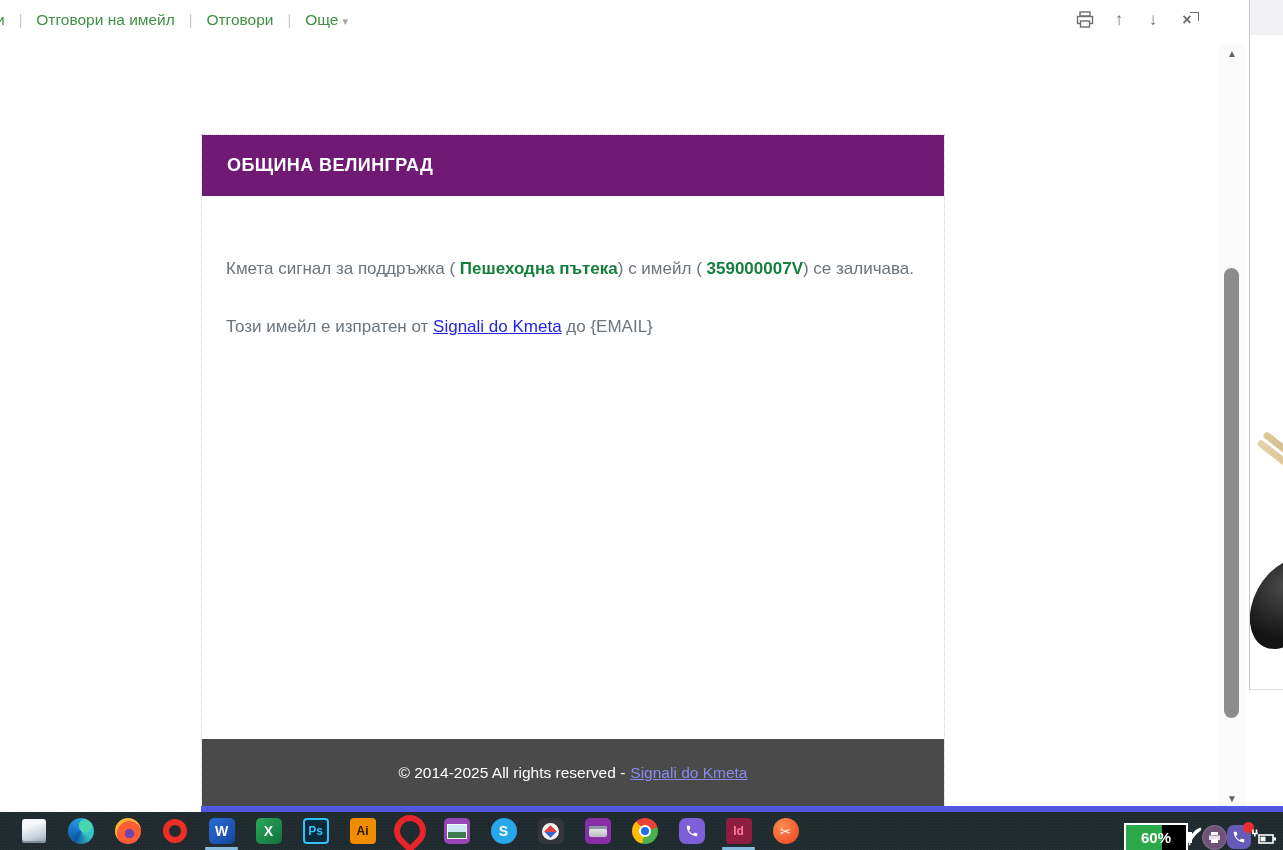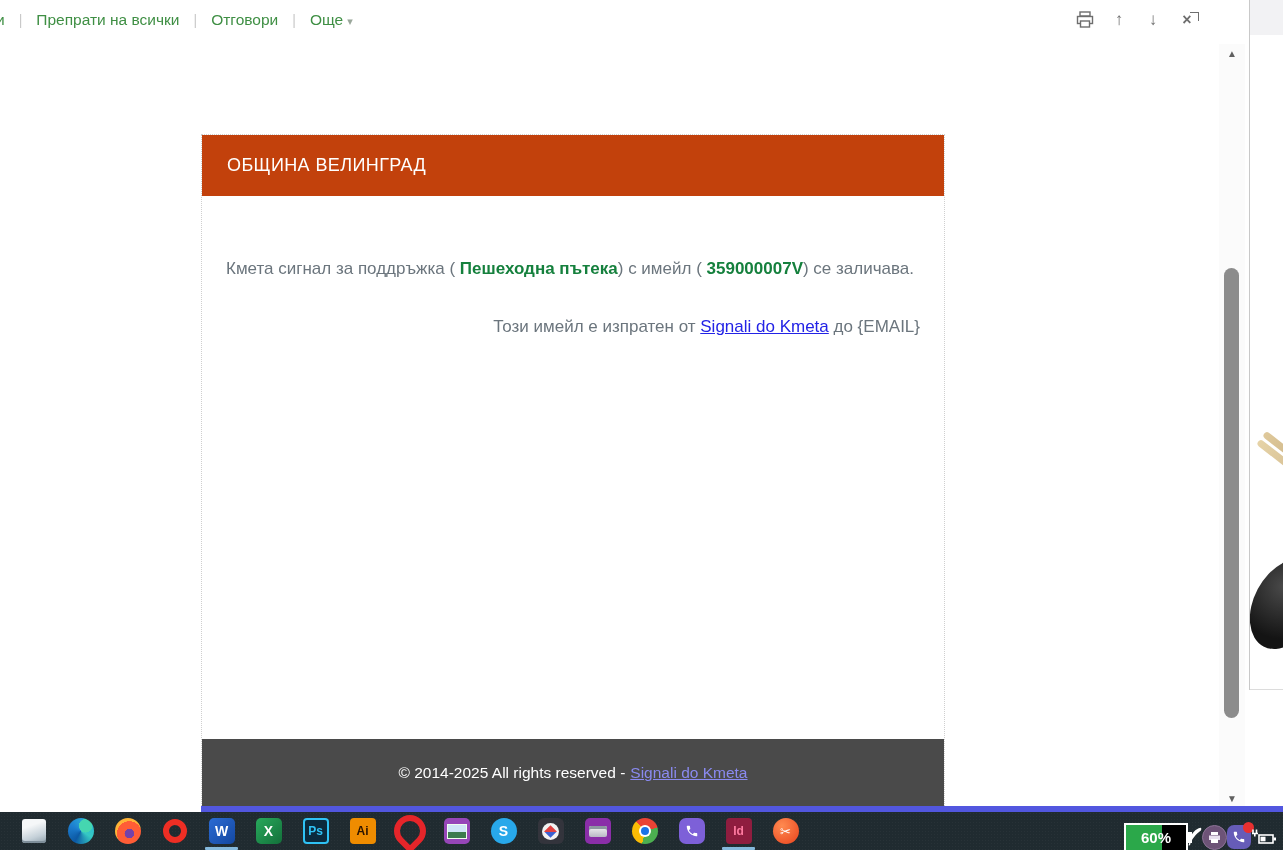--- a/index.html
+++ b/index.html
@@ -35,31 +35,31 @@
   .sb-track{position:absolute;left:1219px;top:44px;width:26px;height:766px;background:#fbfbfb;}
   .sb-arrow{position:absolute;left:1219px;width:26px;text-align:center;font-size:10px;color:#606060;cursor:pointer;}
   .sb-up{top:48px;}
   .sb-down{top:793px;}
   .sb-thumb{position:absolute;left:1224px;top:268px;width:15px;height:450px;background:#8c8c8c;
             border-radius:8px;cursor:pointer;}
 
   
   .email{position:absolute;left:201px;top:134px;width:742px;height:672px;background:#ffffff;
          border:1px dotted #cfcfcf;}
-  .org-band{height:61px;background:#c2410c;color:#ffffff;display:flex;align-items:center;
-            padding-left:25px;font-size:18px;font-weight:normal;letter-spacing:.4px;}
+  .org-band{height:61px;background:#701a75;color:#ffffff;display:flex;align-items:center;
+            padding-left:25px;font-size:18px;font-weight:bold;letter-spacing:.4px;}
   .title-band{height:106px;background:#6467e2;color:#ffffff;display:flex;align-items:center;
               justify-content:center;font-size:26px;font-weight:bold;letter-spacing:.3px;}
   .email-body{padding:0 24px;}
   .intro{margin-top:54px;font-size:17px;line-height:37px;color:#6b757d;}
   .intro b{color:#15803d;}
   .warnbox{margin-top:26px;background:#fdf1ed;border:1px solid #dcaaa0;padding:12px 18px 18px 18px;}
   .warntitle{font-size:17px;font-weight:bold;color:#a03a2c;line-height:34px;}
   .warnline{font-size:17px;color:#6b757d;line-height:35px;}
-  .sentline{margin-top:30px;font-size:17px;color:#6b757d;text-align:right;}
+  .sentline{margin-top:30px;font-size:17px;color:#6b757d;}
   .blue-link{color:#2323e6;text-decoration:underline;cursor:pointer;}
   .efooter{position:absolute;left:0;right:0;top:604px;height:67px;background:#4a4a4a;color:#ffffff;
            display:flex;align-items:center;justify-content:center;font-size:15.5px;}
   .efooter-link{color:#8a8af0;text-decoration:underline;cursor:pointer;margin-left:5px;}
 
   
   .accent-strip{position:absolute;left:201px;top:806px;width:1082px;height:6px;background:#5257df;}
 
   
   .taskbar{position:absolute;left:0;top:812px;width:1283px;height:38px;background:#202b30;
@@ -108,21 +108,21 @@
 </style>
 </head>
 <body>
 
 <div id="screen">
 
   <div class="toolbar">
     <div class="tb-left">
       <span class="tb-link">и</span>
       <span class="tb-sep">|</span>
-      <span class="tb-link">Препрати на всички</span>
+      <span class="tb-link">Отговори на имейл</span>
       <span class="tb-sep">|</span>
       <span class="tb-link">Отговори</span>
       <span class="tb-sep">|</span>
       <span class="tb-link">
         <span>Още</span><span class="tb-caret">▾</span>
       </span>
     </div>
     <div class="tb-right">
       <span class="tb-ico">
         <svg width="18" height="18" viewBox="0 0 18 18">

